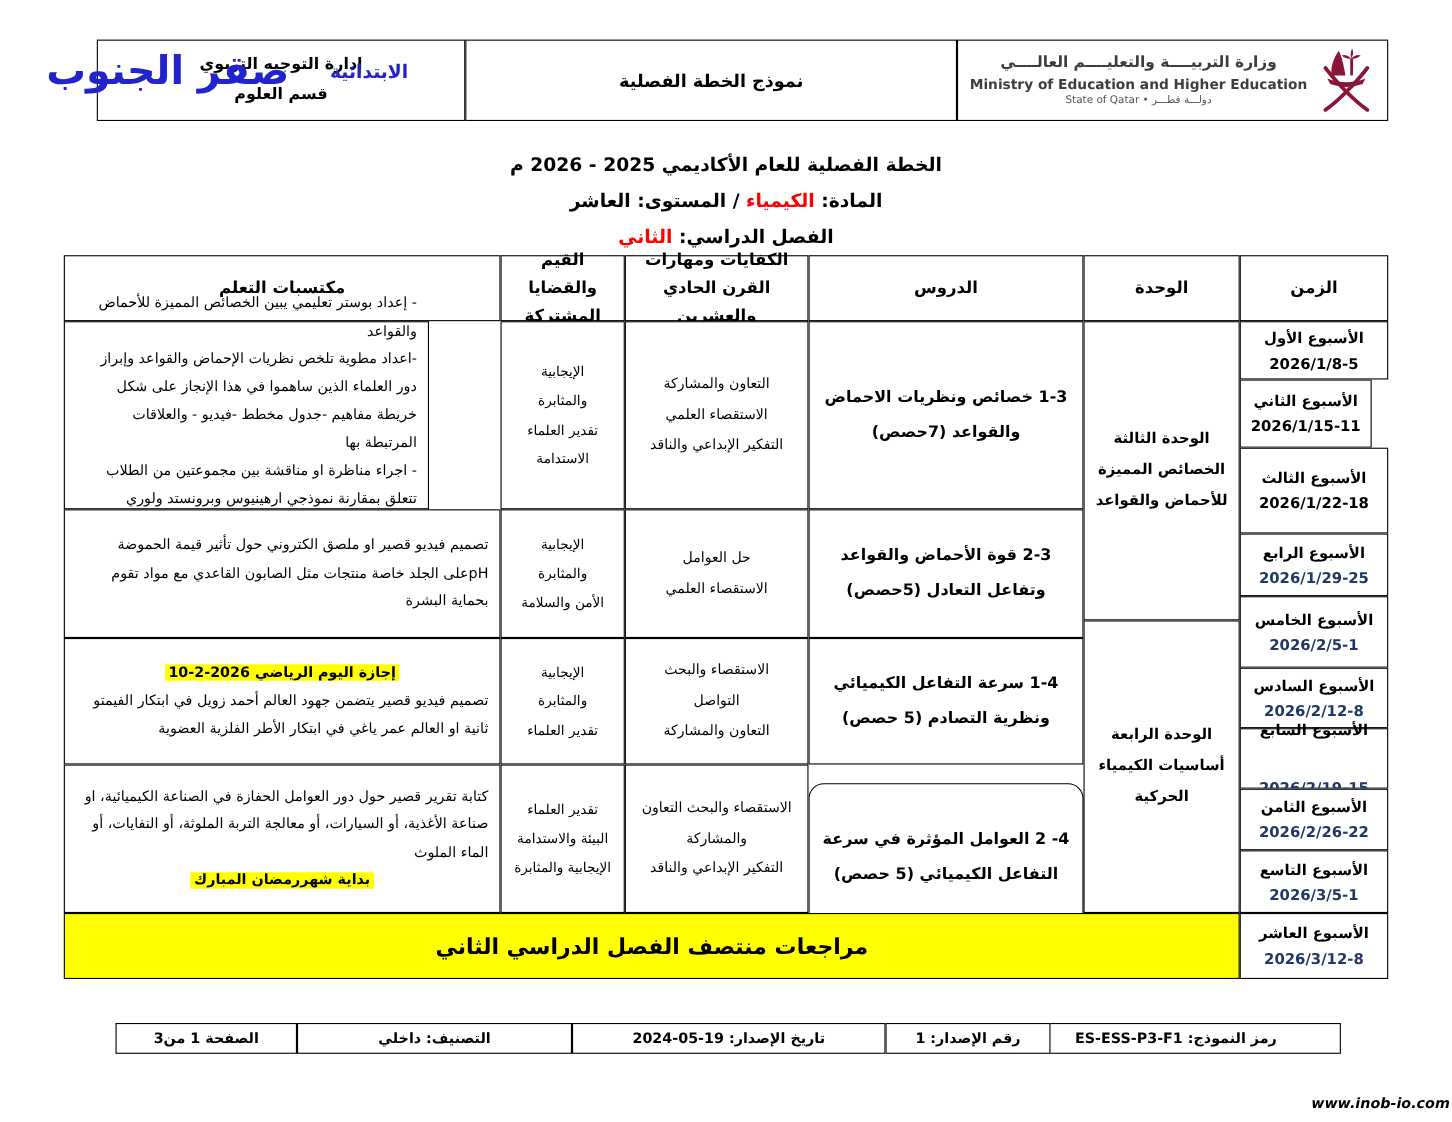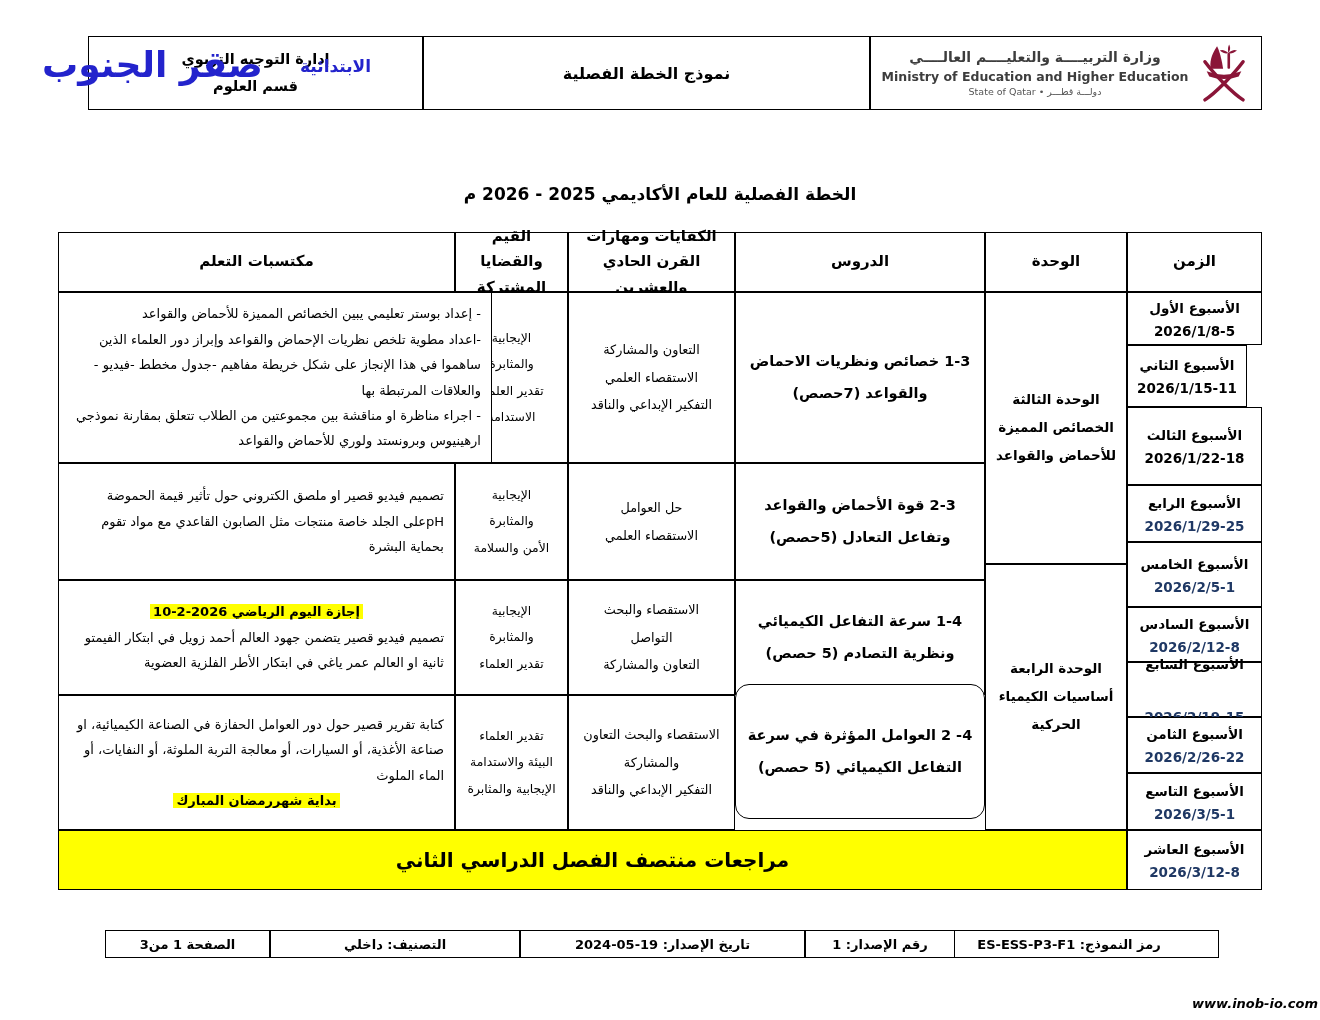--- a/index.html
+++ b/index.html
@@ -15,21 +15,21 @@
   .unitline{font-weight:bold;font-size:13.5px;line-height:2.05;}
   .lesson{font-weight:bold;font-size:14.5px;line-height:2.15;padding:0 6px;}
   .skline{font-size:12.8px;line-height:2.15;}
   .valline{font-size:12.4px;line-height:2.1;}
   .outcell{align-items:stretch;justify-content:center;text-align:right;padding:4px 10px;}
   .outp{font-size:13px;line-height:1.95;}
   .hl{background:#FFFF00;font-weight:bold;padding:0 3px;}
   .center{text-align:center;}
   .review{background:#FFFF00;font-weight:bold;font-size:20px;}
   .ftcell{font-weight:bold;font-size:13px;}
-  .titleline{font-weight:bold;font-size:17px;line-height:33px;margin-top:44px;}
+  .titleline{font-weight:bold;font-size:17px;line-height:33px;}
   .red{color:#FF0000;}
   .stamp{color:#2323CC;font-weight:bold;font-size:36px;white-space:nowrap;z-index:5;}
   .stamp2{color:#2323CC;font-weight:bold;font-size:17px;white-space:nowrap;z-index:5;}
   .deptline{font-weight:bold;font-size:14.5px;line-height:1.85;}
   .ministry-ar{font-weight:bold;font-size:14px;color:#3d3d3d;line-height:1.5;}
   .ministry-en{font-weight:bold;font-size:12.5px;color:#3d3d3d;line-height:1.4;}
   .stateline{font-size:9.5px;color:#555;line-height:1.5;}
   .wm{font-weight:bold;font-style:italic;font-size:13px;direction:ltr;}
 </style>
 </head>
@@ -157,21 +157,21 @@
 
     <div class="abs cell lesson" style="left:677px;top:60px;width:250px;height:171px;">
         <span>1-3 خصائص ونظريات الاحماض والقواعد (7حصص)</span>
       </div>
     <div class="abs cell lesson" style="left:677px;top:231px;width:250px;height:117px;">
         <span>2-3 قوة الأحماض والقواعد وتفاعل التعادل (5حصص)</span>
       </div>
     <div class="abs cell lesson" style="left:677px;top:348px;width:250px;height:115px;">
         <span>1-4 سرعة التفاعل الكيميائي ونظرية التصادم (5 حصص)</span>
       </div>
-    <div class="abs cell lesson" style="left:677px;top:452px;width:250px;height:135px;border-radius:14px;">
+    <div class="abs cell lesson" style="left:677px;top:480px;width:250px;height:135px;border-radius:14px;">
         <span>4- 2 العوامل المؤثرة في سرعة التفاعل الكيميائي (5 حصص)</span>
       </div>
 
     <div class="abs cell" style="left:510px;top:60px;width:167px;height:171px;">
       <div class="skline">التعاون والمشاركة</div>
       <div class="skline">الاستقصاء العلمي</div>
       <div class="skline">التفكير الإبداعي والناقد</div>
     </div>
     <div class="abs cell" style="left:510px;top:231px;width:167px;height:117px;">
       <div class="skline">حل العوامل</div>
@@ -203,21 +203,21 @@
       <div class="valline">الإيجابية</div>
       <div class="valline">والمثابرة</div>
       <div class="valline">تقدير العلماء</div>
     </div>
     <div class="abs cell" style="left:397px;top:463px;width:113px;height:135px;">
       <div class="valline">تقدير العلماء</div>
       <div class="valline">البيئة والاستدامة</div>
       <div class="valline">الإيجابية والمثابرة</div>
     </div>
 
-    <div class="abs cell outcell" style="left:0;top:60px;width:434px;height:171px;">
+    <div class="abs cell outcell" style="left:0;top:60px;width:332px;height:171px;">
       <div class="outp">- إعداد بوستر تعليمي يبين الخصائص المميزة للأحماض والقواعد</div>
       <div class="outp">-اعداد مطوية تلخص نظريات الإحماض والقواعد وإبراز دور العلماء الذين ساهموا في هذا الإنجاز على شكل خريطة مفاهيم -جدول مخطط -فيديو - والعلاقات المرتبطة بها</div>
       <div class="outp">- اجراء مناظرة او مناقشة بين مجموعتين من الطلاب تتعلق بمقارنة نموذجي ارهينيوس وبرونستد ولوري للأحماض والقواعد</div>
     </div>
     <div class="abs cell outcell" style="left:0;top:231px;width:397px;height:117px;">
       <div class="outp">تصميم فيديو قصير او ملصق الكتروني حول تأثير قيمة الحموضة pHعلى الجلد خاصة منتجات مثل الصابون القاعدي مع مواد تقوم بحماية البشرة</div>
     </div>
     <div class="abs cell outcell" style="left:0;top:348px;width:397px;height:115px;">
       <div class="outp center"><span class="hl">إجازة اليوم الرياضي 2026-2-10</span></div>
       <div class="outp">تصميم فيديو قصير يتضمن جهود العالم أحمد زويل في ابتكار الفيمتو ثانية او العالم عمر ياغي في ابتكار الأطر الفلزية العضوية</div>

